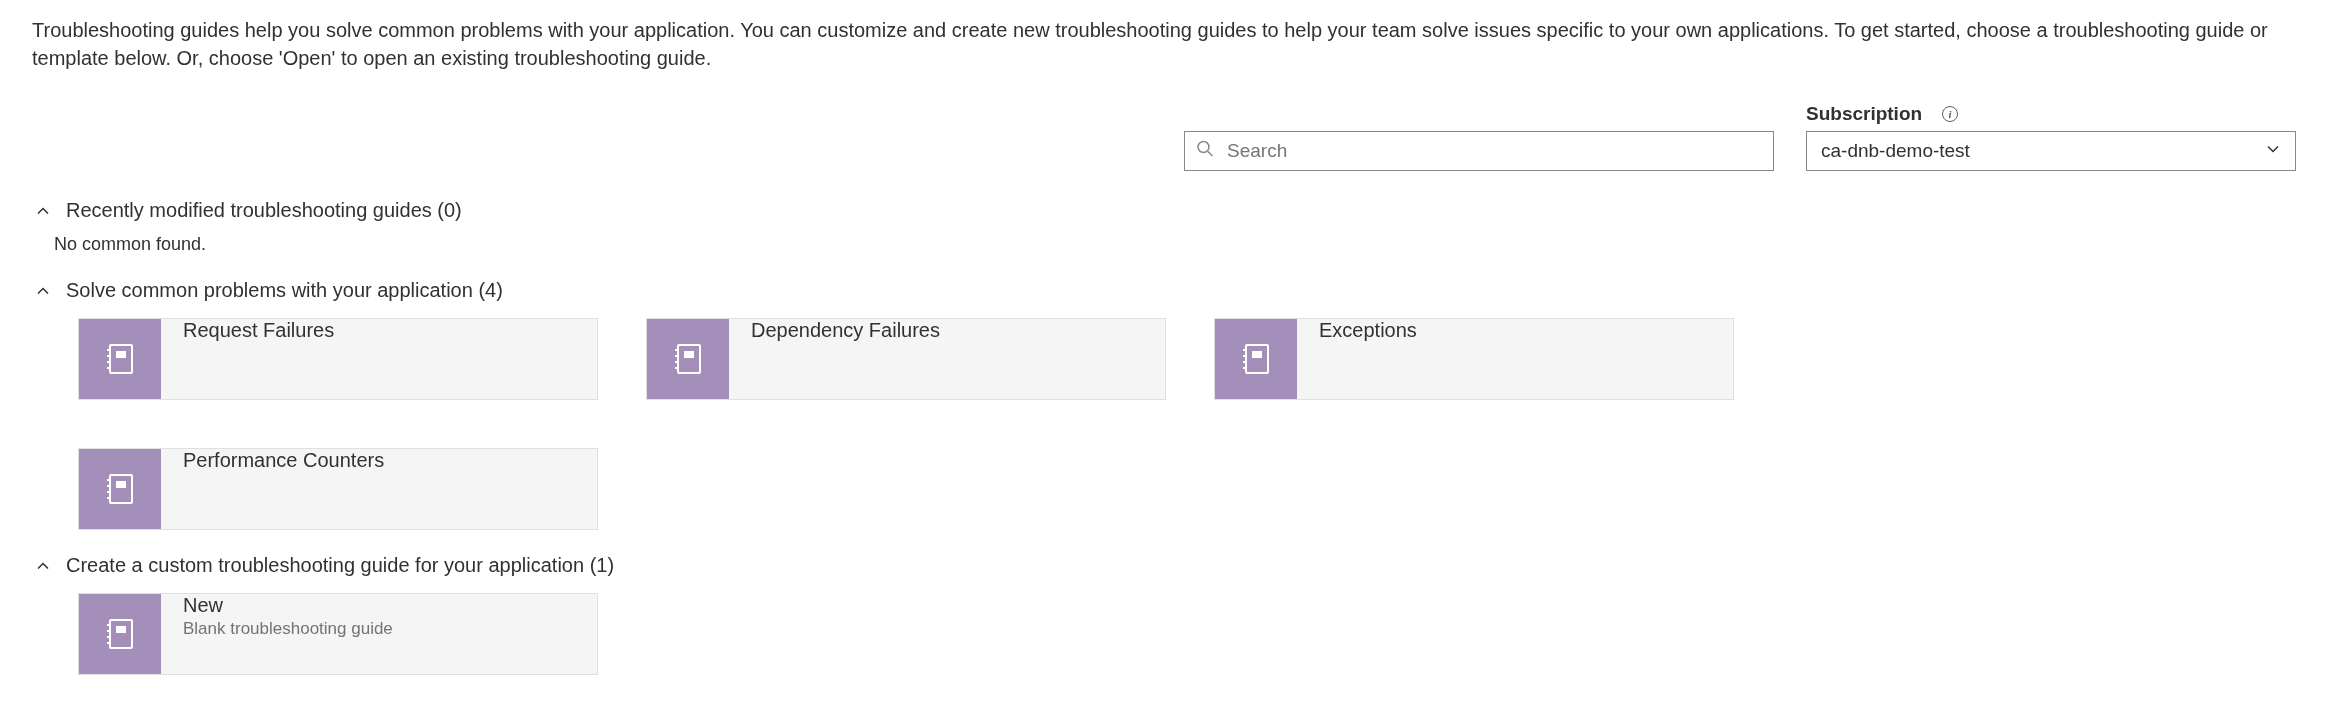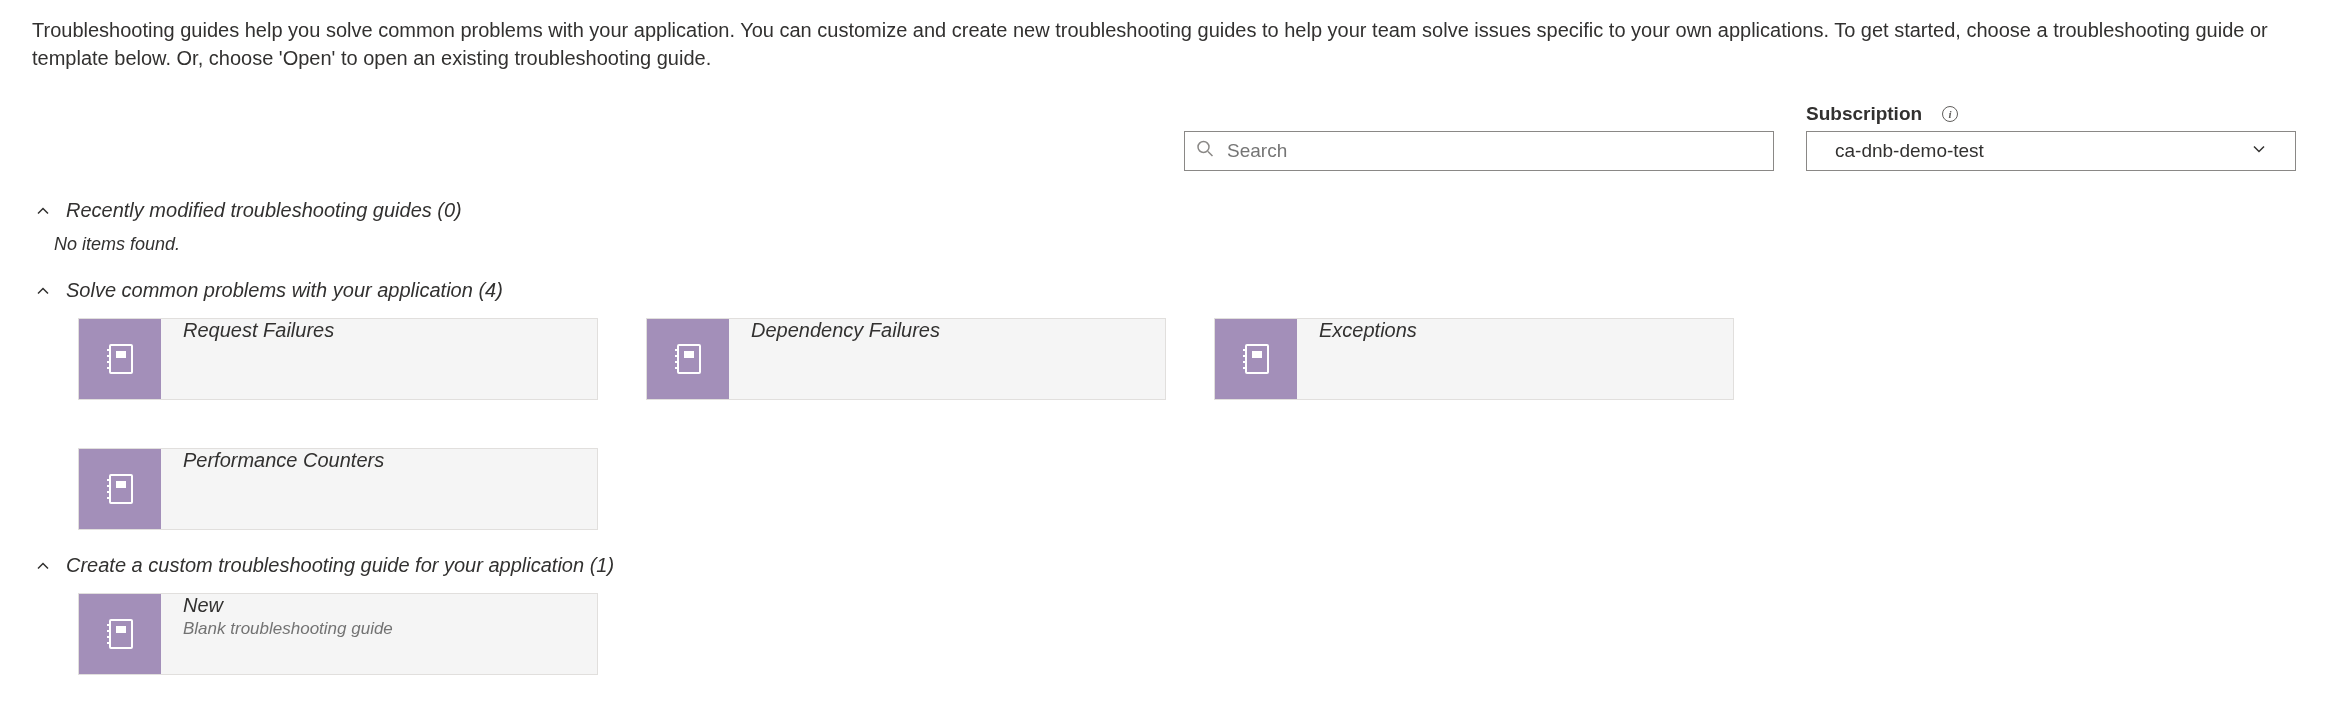--- a/index.html
+++ b/index.html
@@ -67,29 +67,28 @@
     transform: translateY(-50%);
     color: #8a8886;
   }
   .dropdown {
     width: 490px;
     height: 40px;
     border: 1px solid #8a8886;
     display: flex;
     align-items: center;
     justify-content: space-between;
-    padding: 0 28px;
+    padding: 0 14px;
     font-size: 19px;
     color: #323130;
     background: #fff;
     cursor: pointer;
   }
   .section {
     margin-bottom: 24px;
-    font-style: italic;
   }
   .section-header {
     display: flex;
     align-items: center;
     gap: 12px;
     cursor: pointer;
     font-size: 20px;
     color: #323130;
     margin-bottom: 12px;
   }
@@ -174,21 +173,21 @@
 
 <div class="section">
   <div class="section-header">
     <span class="chevron">
       <svg width="16" height="16" viewBox="0 0 16 16" fill="none" stroke="#323130" stroke-width="1.5">
         <polyline points="3,10.5 8,5.5 13,10.5"></polyline>
       </svg>
     </span>
     <span>Recently modified troubleshooting guides (0)</span>
   </div>
-  <div class="empty">No items found.</div>
+  <div class="empty">No common found.</div>
 </div>
 
 <div class="section">
   <div class="section-header">
     <span class="chevron">
       <svg width="16" height="16" viewBox="0 0 16 16" fill="none" stroke="#323130" stroke-width="1.5">
         <polyline points="3,10.5 8,5.5 13,10.5"></polyline>
       </svg>
     </span>
     <span>Solve common problems with your application (4)</span>

